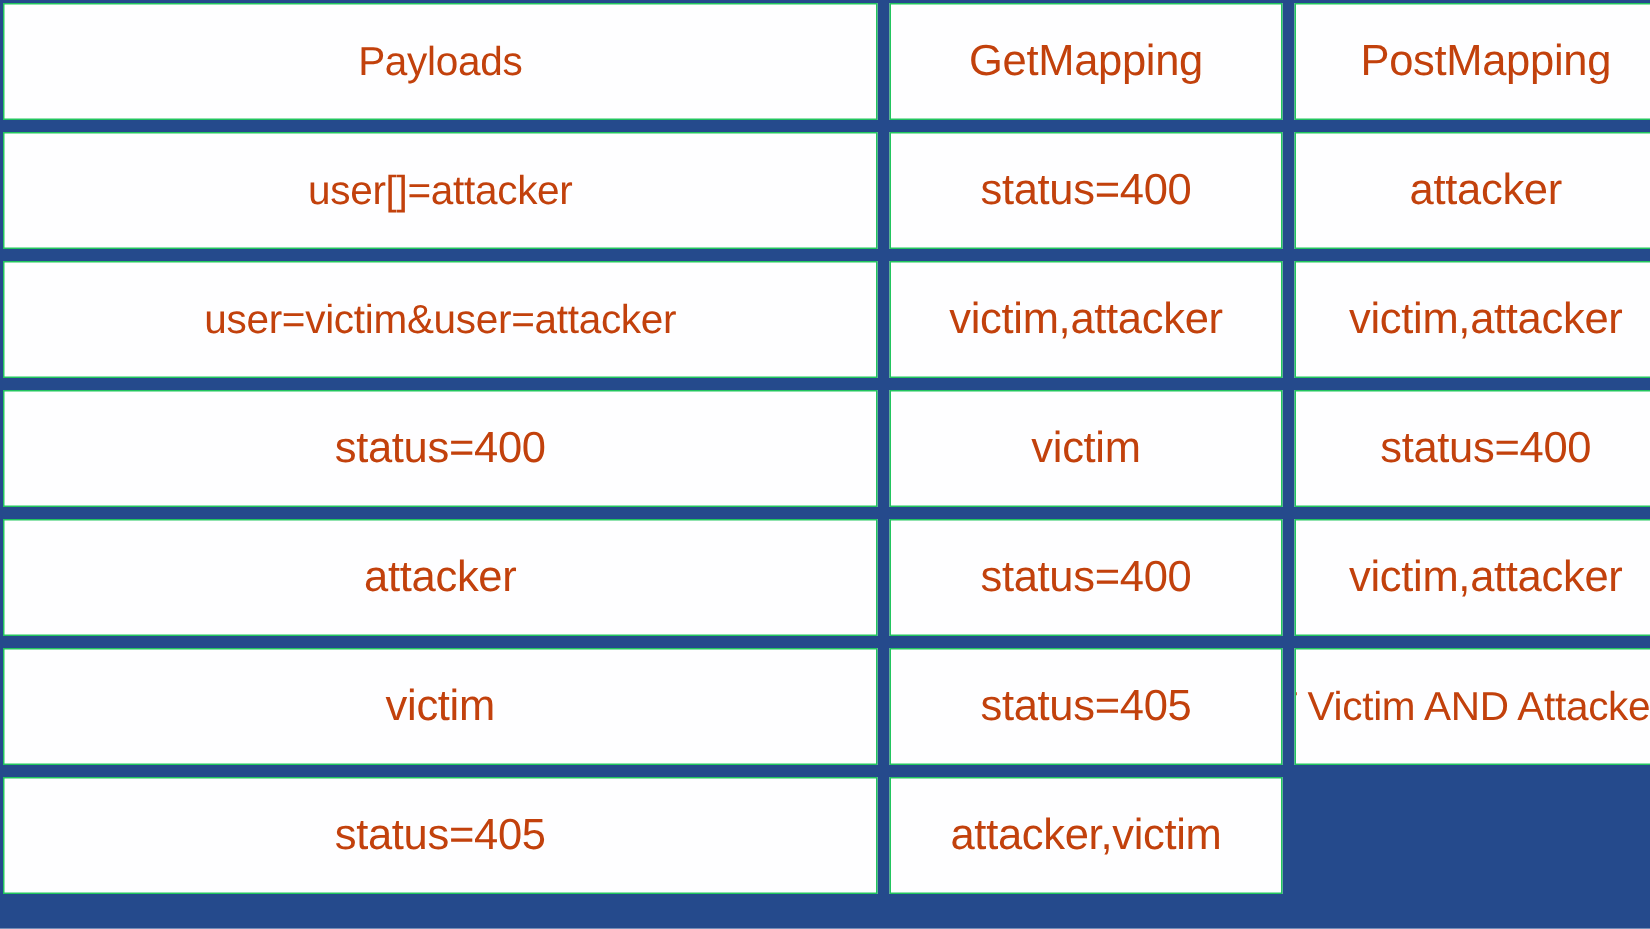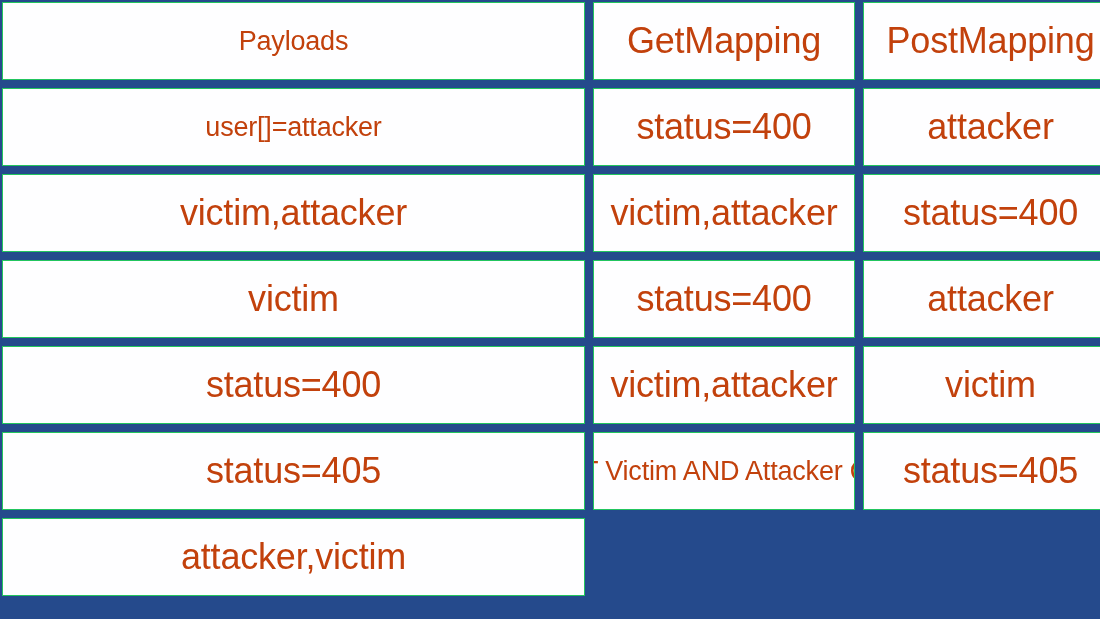--- a/index.html
+++ b/index.html
@@ -53,37 +53,38 @@
   }
 
   .cell.header {
     font-size: 28px;
   }
 
   .cell.c1 {
     font-size: 27px;
   }
   .cell.c2, .cell.c3 {
-    font-size: 36px;
+    font-size: 29px;
   }
 </style>
 </head>
 <body>
 
 <div id="table-wrap">
   <div class="grid">
 
     <div class="cell header c1">Payloads</div>
     <div class="cell header c2">GetMapping</div>
     <div class="cell header c3">PostMapping</div>
 
     <div class="cell c1">user[]=attacker</div>
     <div class="cell c2">status=400</div>
     <div class="cell c3">attacker</div>
 
+    <div class="cell c1">user=victim&amp;user=attacker</div>
     <div class="cell c2">victim,attacker</div>
     <div class="cell c3">victim,attacker</div>
 
     <div class="cell c2">status=400</div>
     <div class="cell c3">victim</div>
 
     <div class="cell c2">status=400</div>
     <div class="cell c3">attacker</div>
 
     <div class="cell c2">status=400</div>

